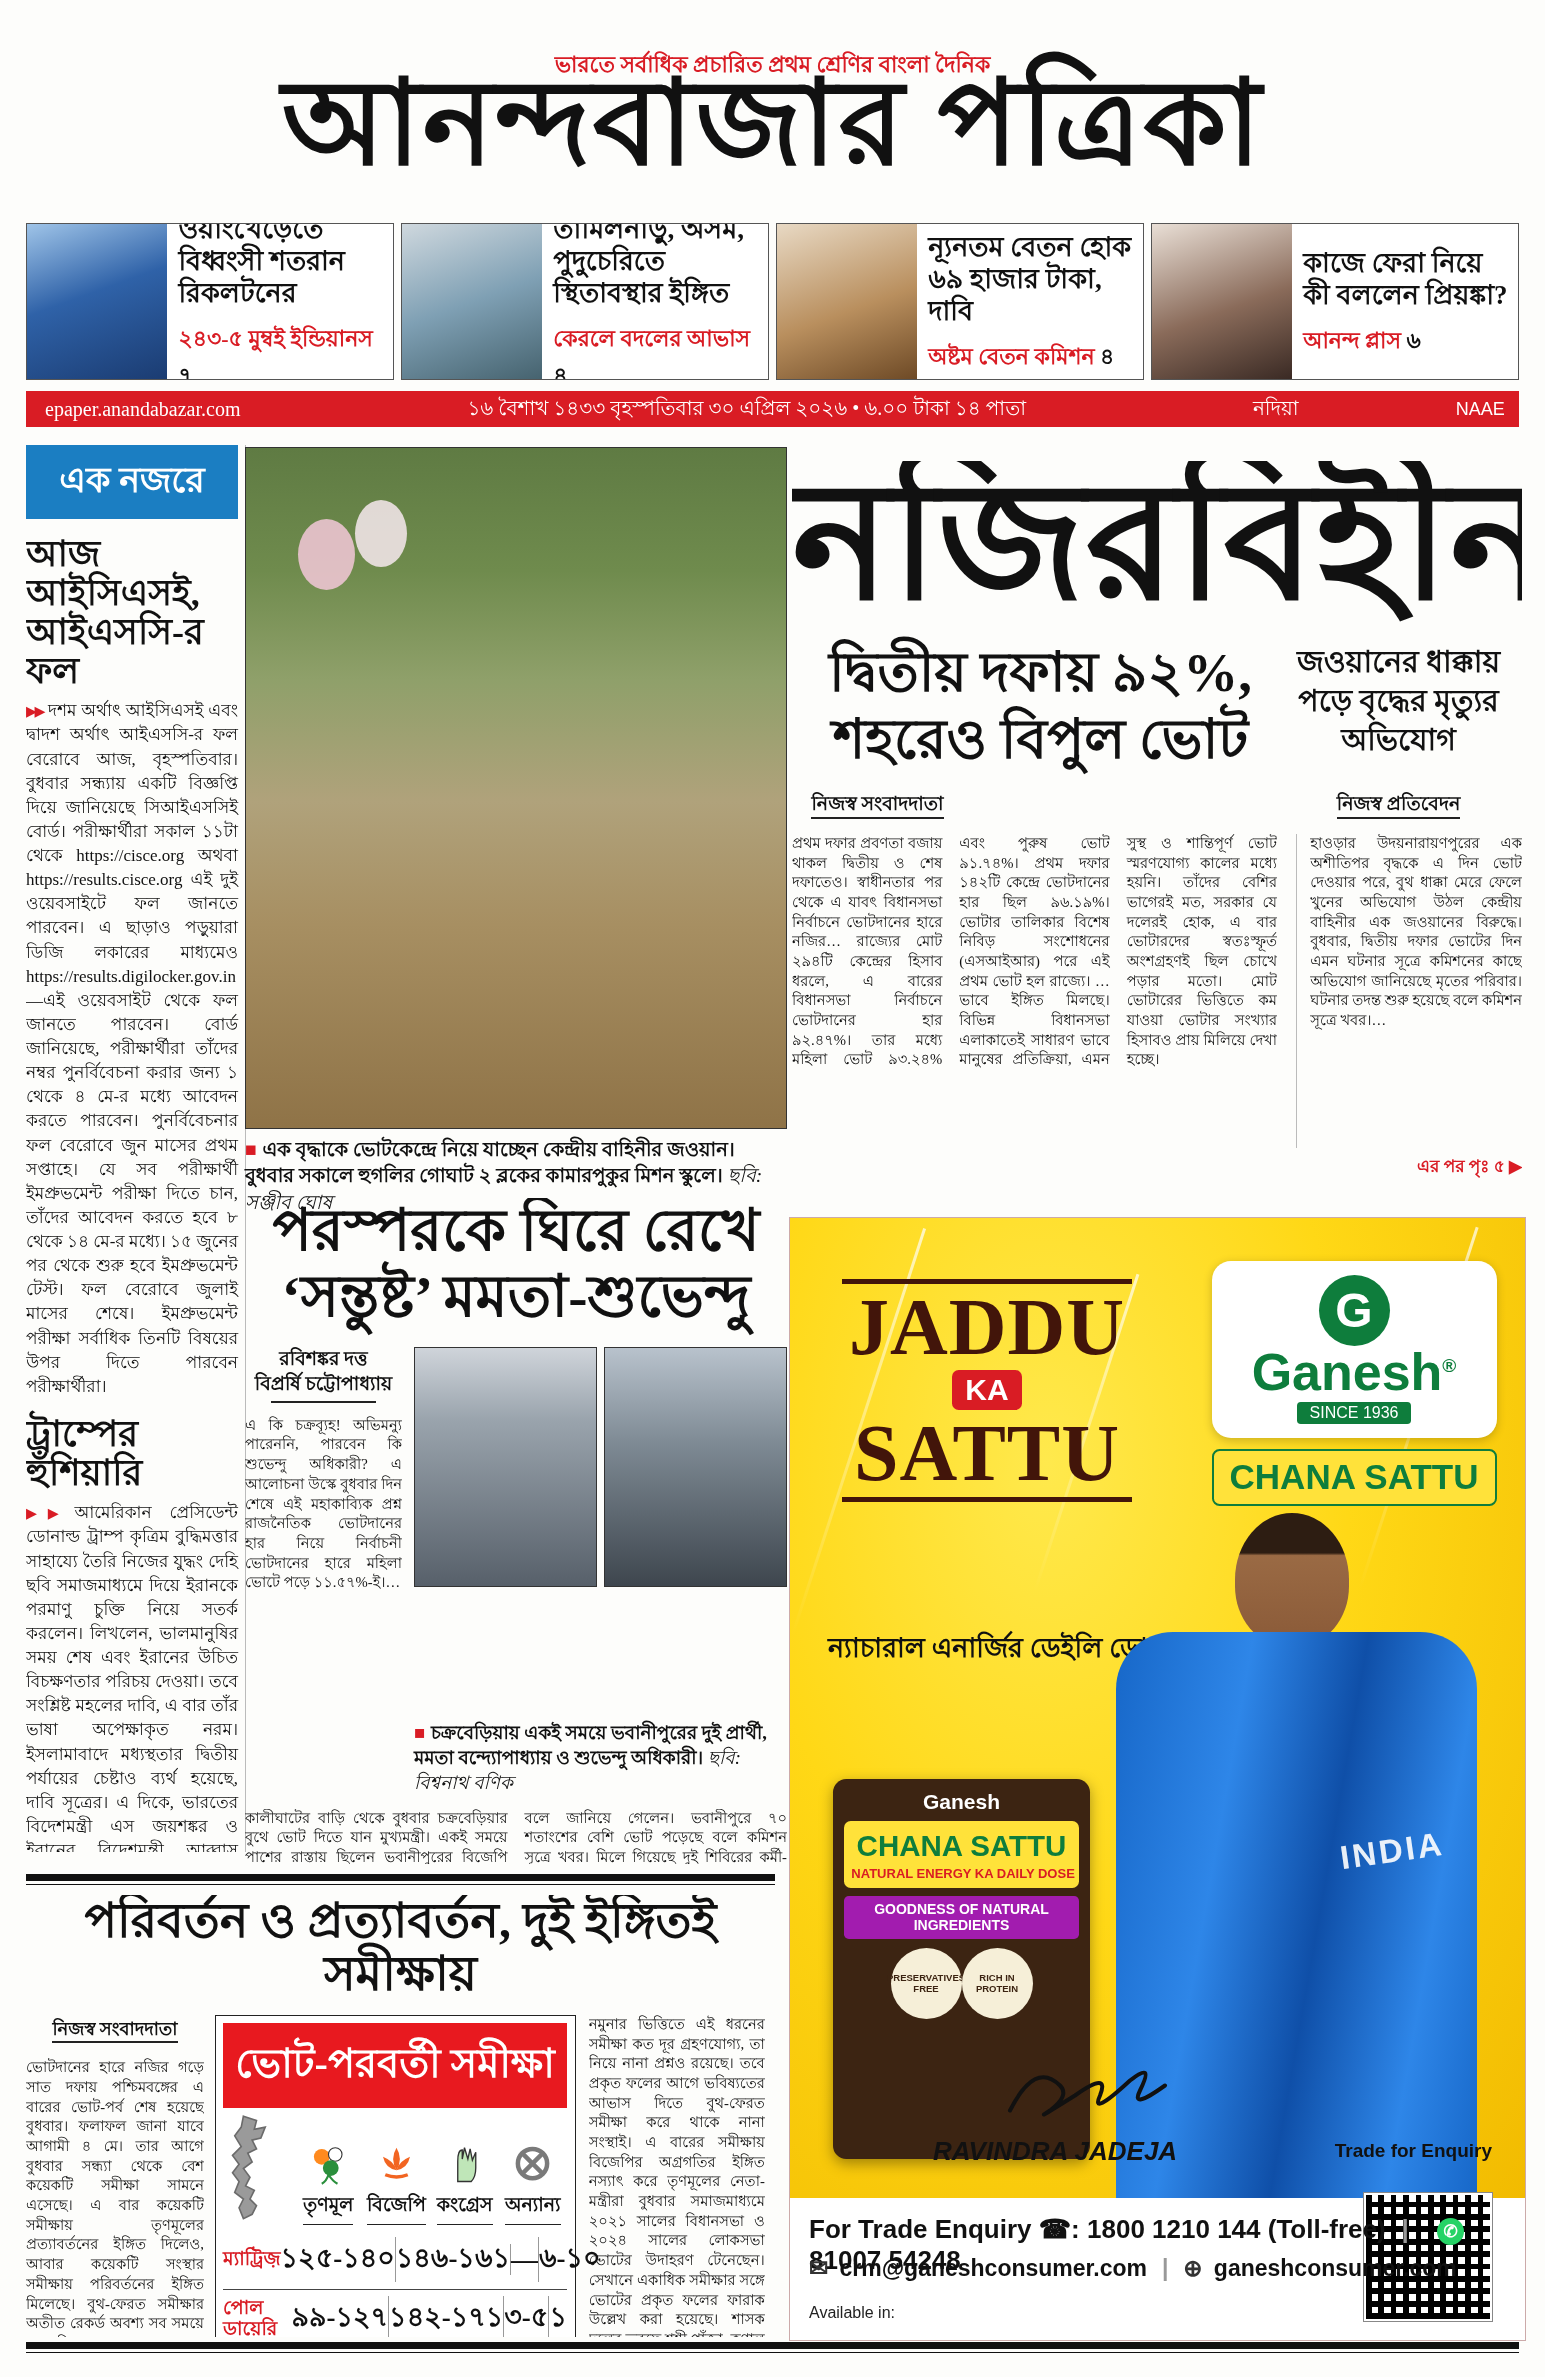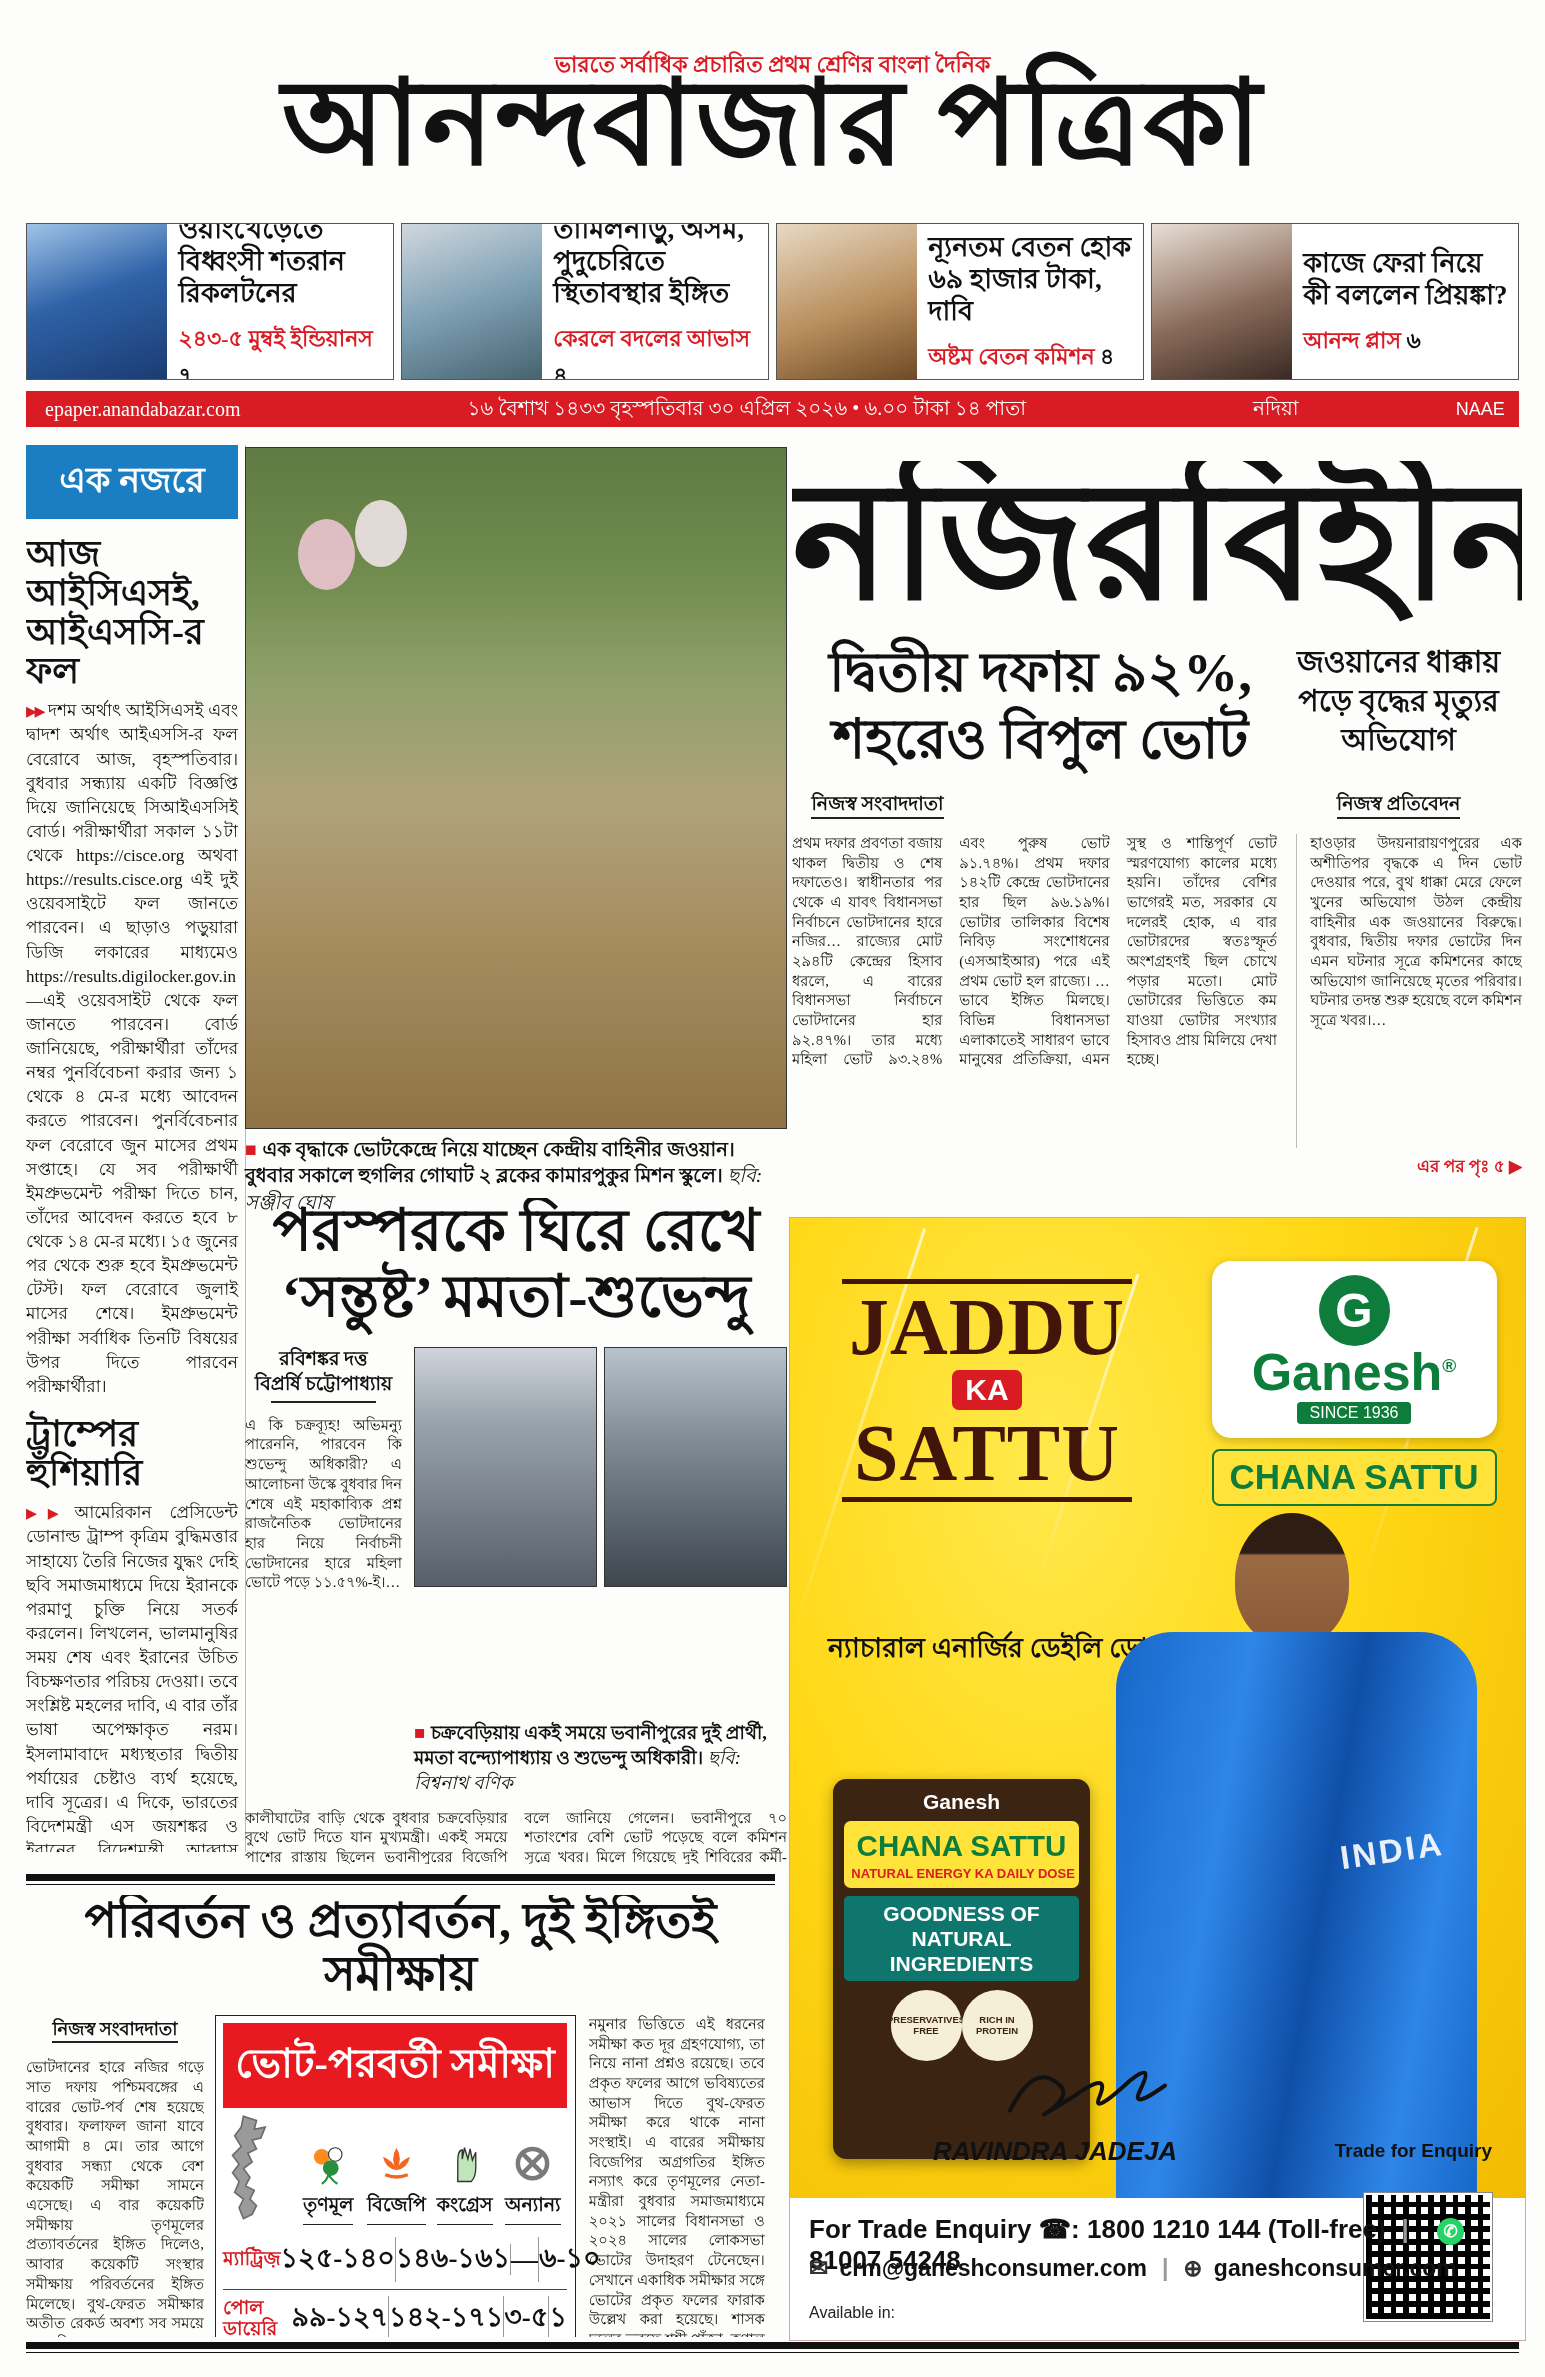--- a/index.html
+++ b/index.html
@@ -145,21 +145,21 @@
           background:linear-gradient(100deg,#1767c8 0%,#2e86e8 30%,#0f4fa8 55%,#2e86e8 80%,#1767c8 100%);}
   .j-india{position:absolute;right:33px;top:200px;color:#fff;font-family:"Liberation Sans",sans-serif;
            font-size:33px;font-weight:900;letter-spacing:2.9px;transform:rotate(-8deg);opacity:.9;}
   .pack{position:absolute;left:43px;top:561px;width:257px;height:380px;background:#3c2412;
         border-radius:13.3px;padding:11.4px;box-sizing:border-box;text-align:center;
         box-shadow:0 4.8px 14.3px rgba(0,0,0,.35);}
   .pack .p-brand{color:#fff;font-size:21px;font-weight:900;font-family:"Liberation Sans",sans-serif;}
   .p-label{background:#ffe23a;border-radius:6.7px;margin-top:6.7px;padding:7.6px 3.8px;}
   .p-title{color:#0e7d3c;font-size:29.5px;font-weight:900;font-family:"Liberation Sans",sans-serif;}
   .p-sub{color:#d91c24;font-size:13px;font-weight:bold;font-family:"Liberation Sans",sans-serif;margin-top:2.9px;text-align:right;}
-  .p-ribbon{background:#0f766e;color:#fff;font-size:21px;font-weight:bold;border-radius:4.8px;
+  .p-ribbon{background:#a21caf;color:#fff;font-size:14px;font-weight:bold;border-radius:4.8px;
             margin-top:7.6px;padding:4.8px 2.9px;font-family:"Liberation Sans",sans-serif;line-height:1.2;}
   .p-badges{display:flex;justify-content:center;margin-top:8.6px;}
   .p-badge{width:71px;height:71px;border-radius:50%;background:#f6efd8;color:#3c2412;
            font-size:9.5px;font-weight:bold;display:flex;align-items:center;justify-content:center;
            text-align:center;font-family:"Liberation Sans",sans-serif;padding:4.8px;box-sizing:border-box;}
   .sig{position:absolute;left:200px;top:837px;width:200px;}
   .endorser{position:absolute;left:143px;top:918px;font-size:26px;font-weight:900;
             font-style:italic;font-family:"Liberation Sans",sans-serif;color:#111;}
   .scanlbl{position:absolute;right:33px;top:922px;font-size:19px;font-weight:bold;
            font-family:"Liberation Sans",sans-serif;}

